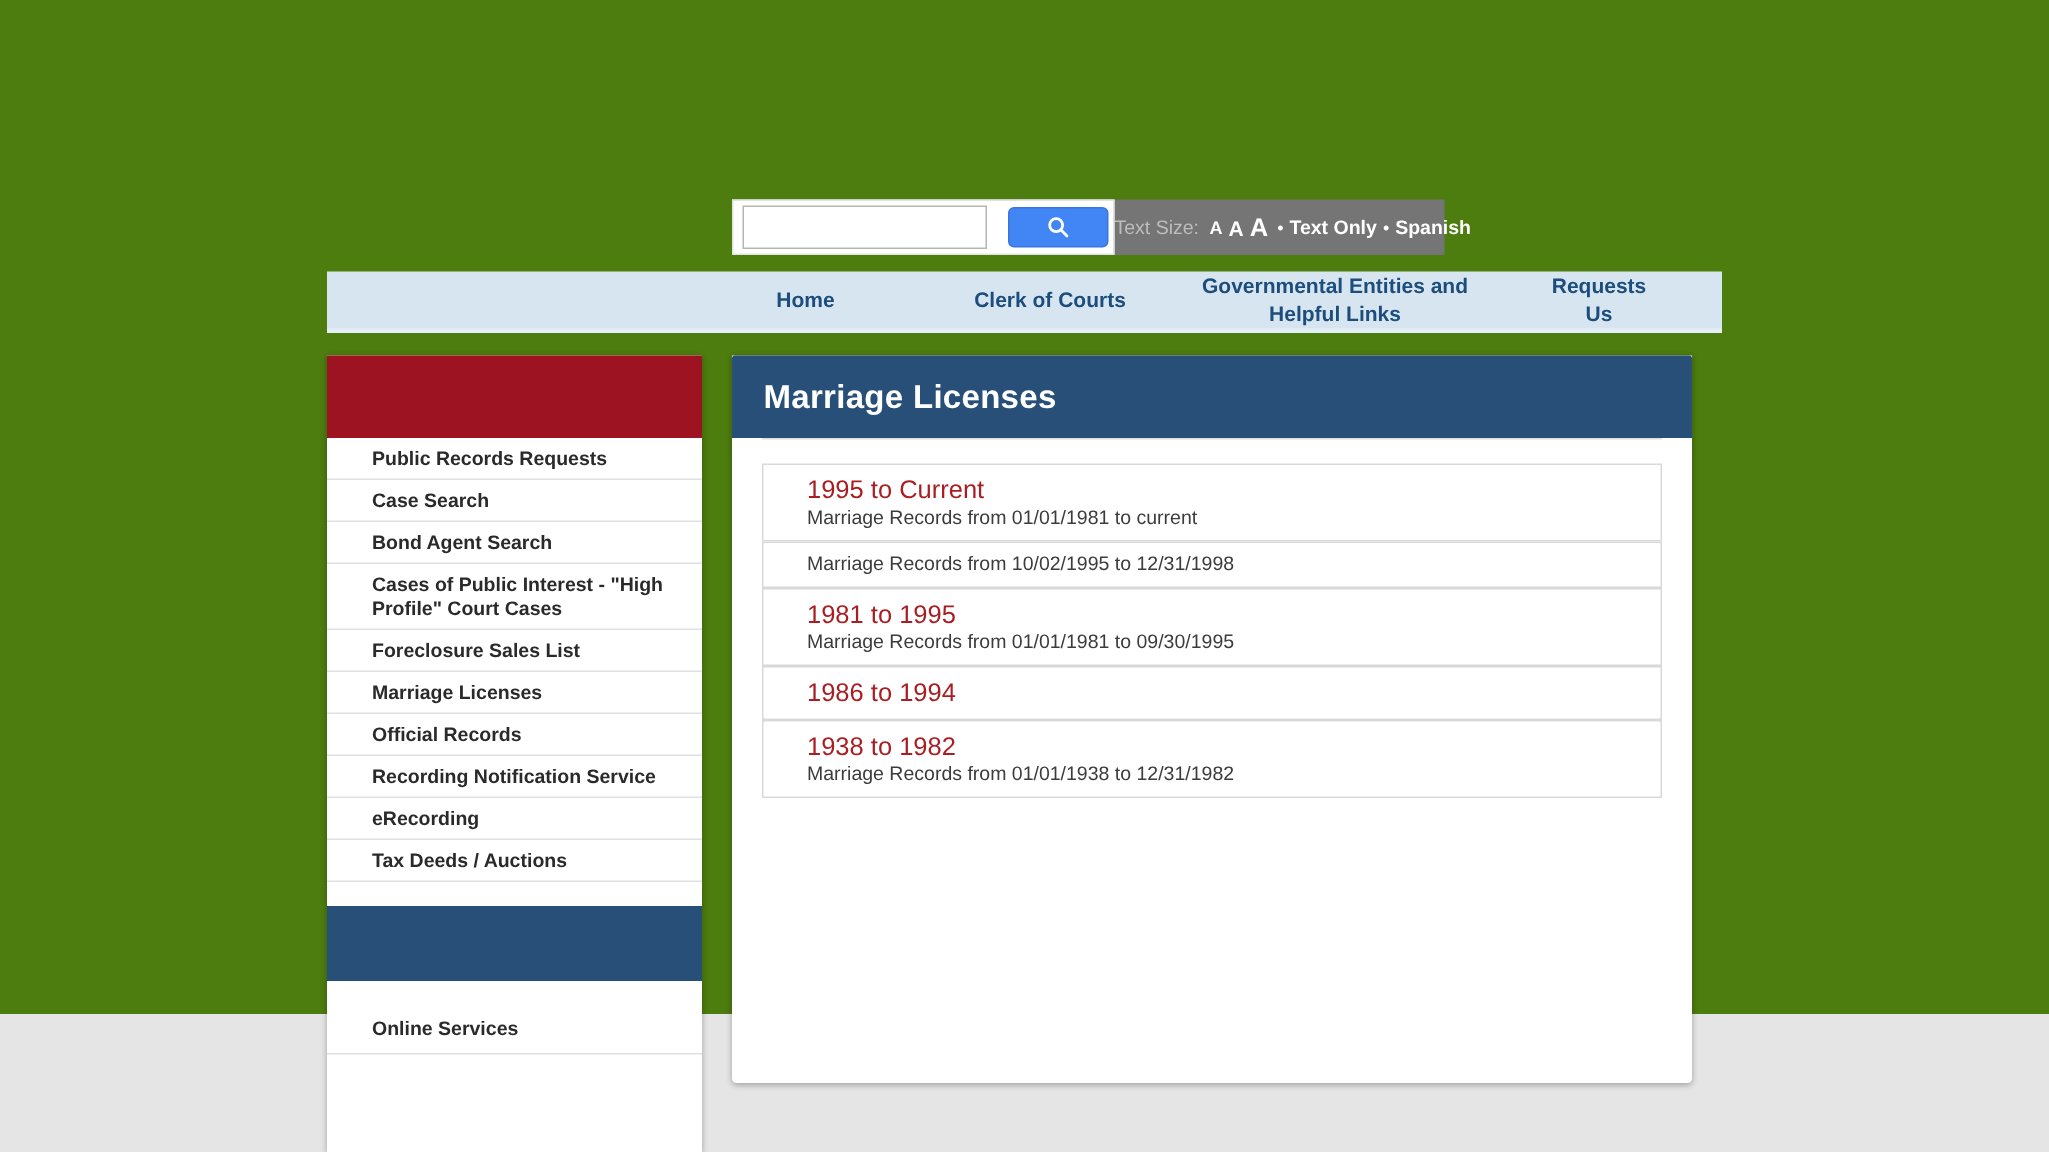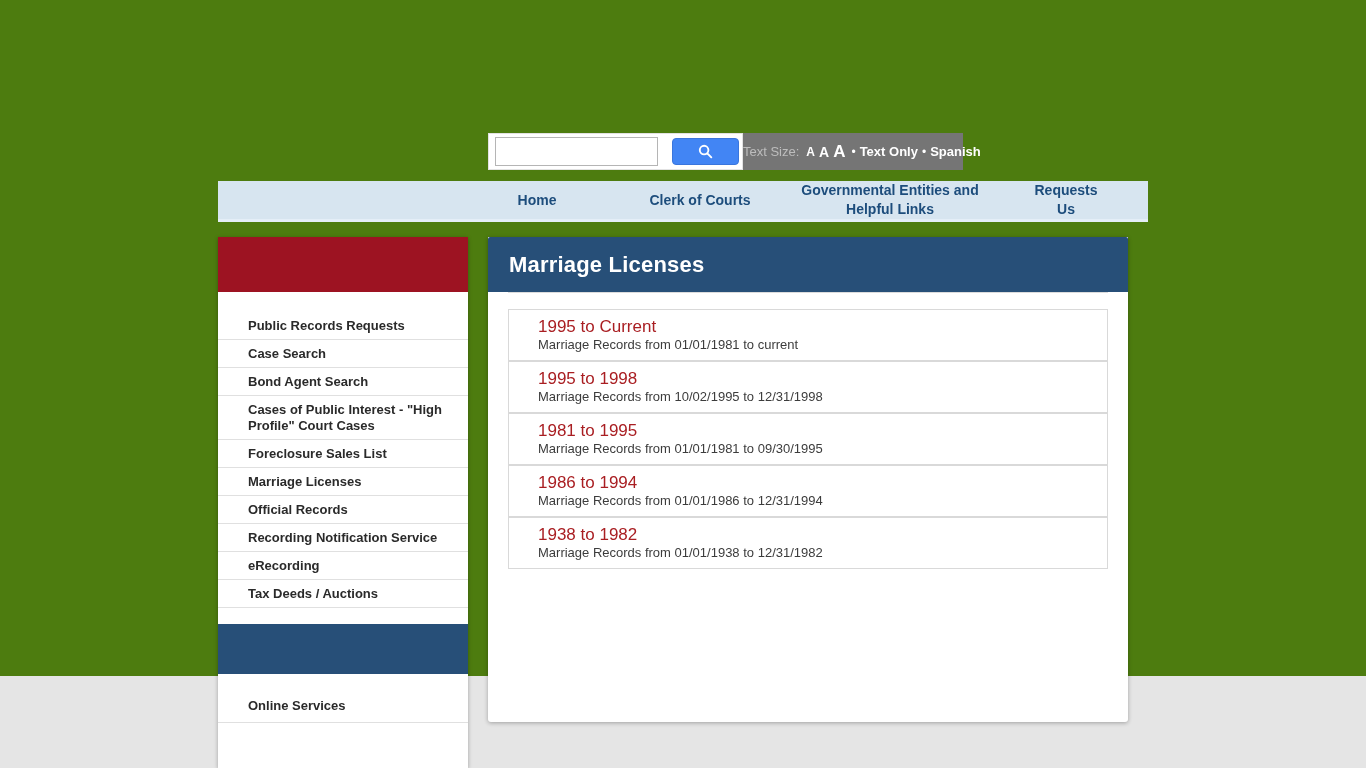--- a/index.html
+++ b/index.html
@@ -36,21 +36,21 @@
   .nav-item.n1 { left: 319px; }
   .nav-item.n2 { left: 482px; }
   .nav-item.n3 { left: 672px; width: 180px; }
   .nav-item.n4 { left: 848px; }
 
   
   .sidebar { position: absolute; left: 218px; top: 237px; width: 250px; height: 531px;
              background: #ffffff; box-shadow: 0 1px 4px rgba(0,0,0,0.3); }
   .red-block { height: 55px; background: #9d1322; }
   .blue-block { height: 50px; background: #274f78; margin-top: 16px; }
-  .menu { list-style: none; padding-top: 20px; }
+  .menu { list-style: none; padding-top: 0; }
   .menu li { font-size: 13px; font-weight: bold; color: #2a2a2a; line-height: 16px;
              padding: 6px 18px 5px 30px; border-bottom: 1px solid #e0e0e0;
              margin: 0 0 0 0; cursor: pointer; }
   .menu.menu2 { padding-top: 16px; }
   .menu.menu2 li { padding-top: 8px; padding-bottom: 8px; }
 
   
   .mainpanel { position: absolute; left: 488px; top: 237px; width: 640px; height: 485px;
                background: #ffffff; box-shadow: 0 1px 4px rgba(0,0,0,0.3);
                border-radius: 0 0 3px 3px; }
@@ -130,30 +130,28 @@
 
 
     <hr class="panel-divider">
 
     <div class="records">
       <a class="record-card">
         <div class="rc-title">1995 to Current</div>
         <div class="rc-desc">Marriage Records from 01/01/1981 to current</div>
       </a>
       <a class="record-card">
-        <div class="rc-title">1995 to 1998</div>
         <div class="rc-desc">Marriage Records from 10/02/1995 to 12/31/1998</div>
       </a>
       <a class="record-card">
         <div class="rc-title">1981 to 1995</div>
         <div class="rc-desc">Marriage Records from 01/01/1981 to 09/30/1995</div>
       </a>
       <a class="record-card">
         <div class="rc-title">1986 to 1994</div>
-        <div class="rc-desc">Marriage Records from 01/01/1986 to 12/31/1994</div>
       </a>
       <a class="record-card">
         <div class="rc-title">1938 to 1982</div>
         <div class="rc-desc">Marriage Records from 01/01/1938 to 12/31/1982</div>
       </a>
     </div>
   </main>
 
 </div>
 

